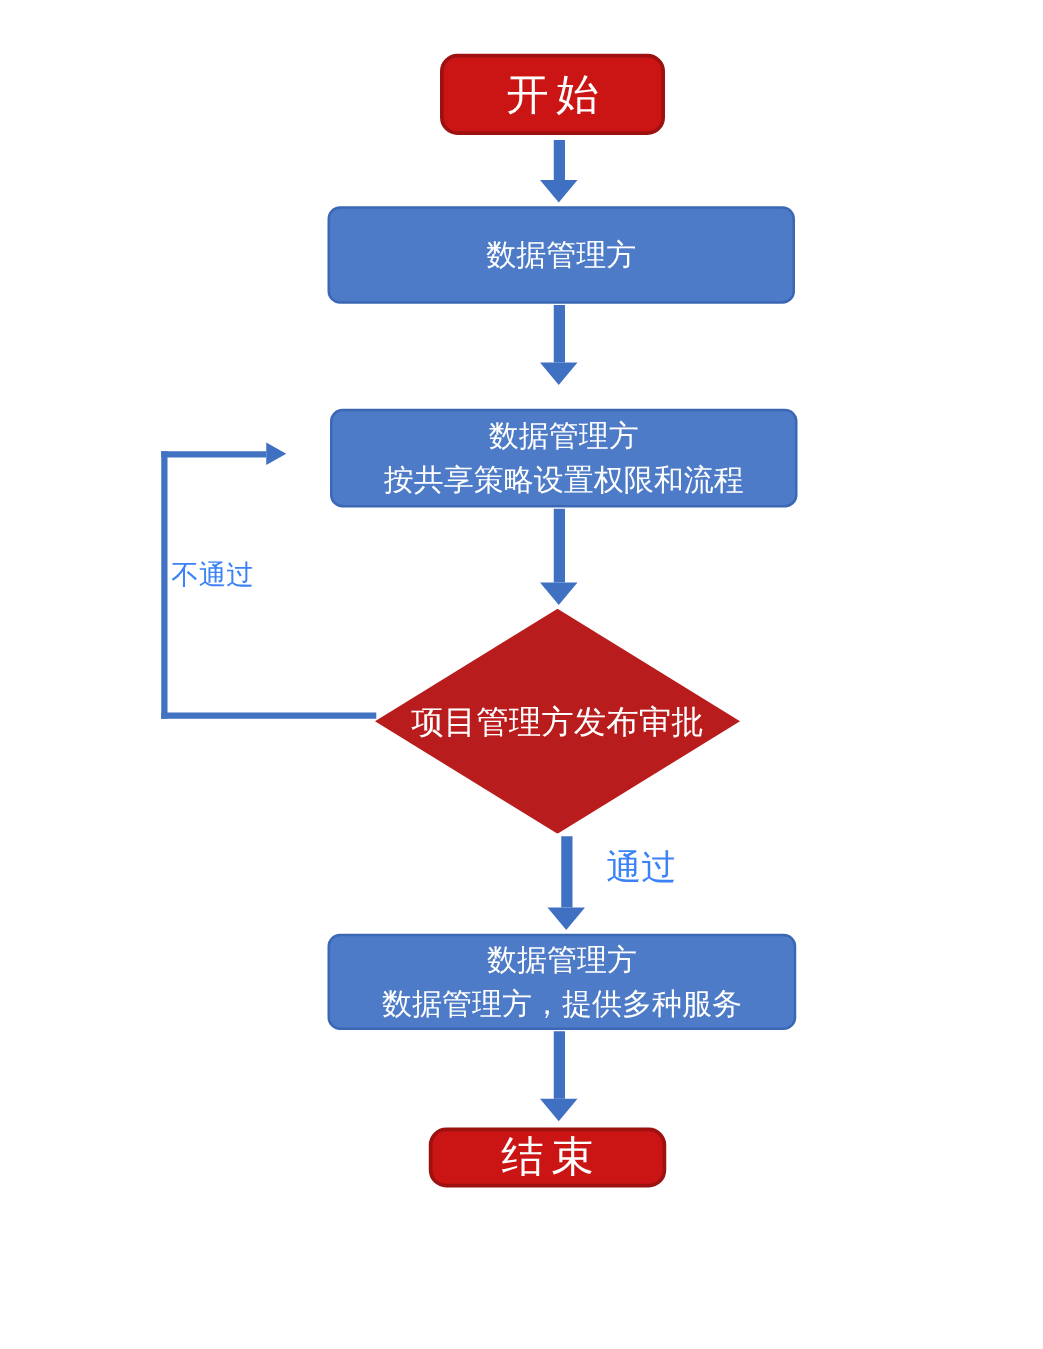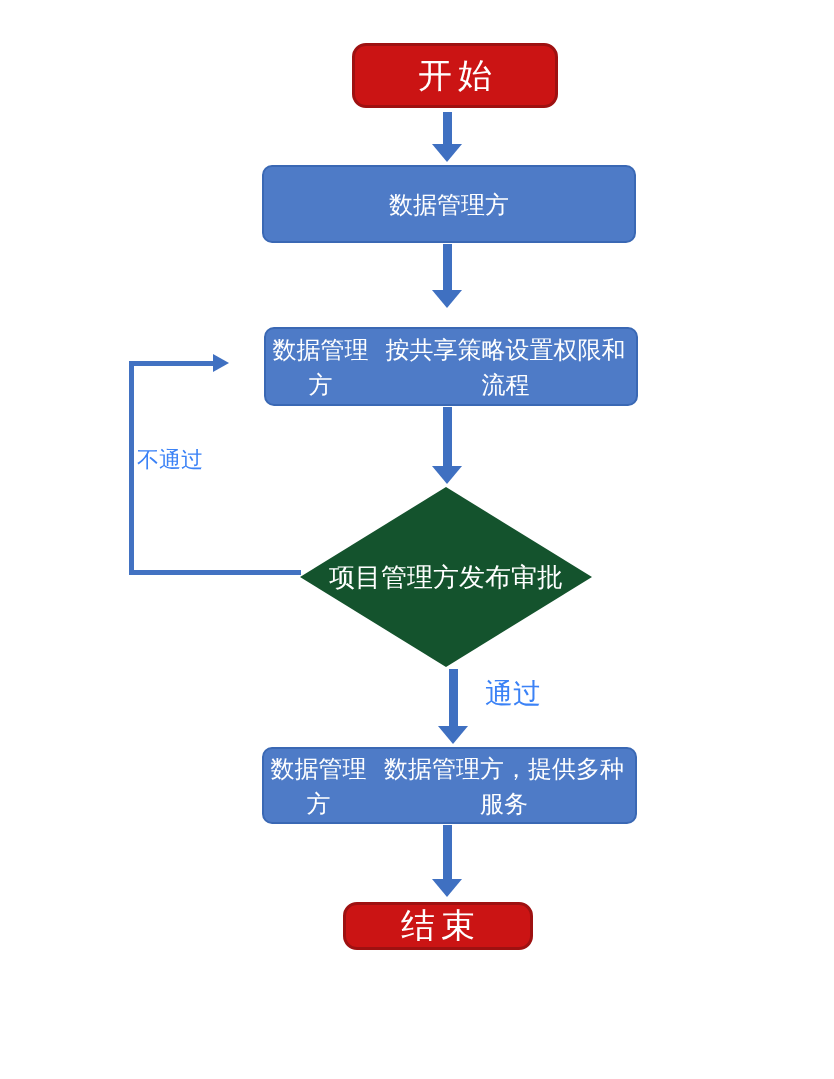--- a/index.html
+++ b/index.html
@@ -25,38 +25,38 @@
     box-sizing: border-box;
   }
   .terminator {
     background: #CB1414;
     border: 3px solid #9E1111;
     border-radius: 14px;
     font-size: 34px;
     letter-spacing: 6px;
     text-indent: 6px;
   }
-  #n-start { left: 352px; top: 43px;  width: 206px; height: 65px; }
+  #n-start { left: 352px; top: 43px;  width: 180px; height: 65px; }
   #n-end   { left: 343px; top: 902px; width: 190px; height: 48px; }
   .process {
     background: #4E7BC7;
     border: 2px solid #3A68B4;
     border-radius: 10px;
     font-size: 24px;
     line-height: 35px;
-    flex-direction: row;
+    flex-direction: column;
   }
   #n-step1 { left: 262px; top: 165px; width: 374px; height: 78px; }
   #n-step2 { left: 264px; top: 327px; width: 374px; height: 79px; }
   #n-step3 { left: 262px; top: 747px; width: 375px; height: 77px; }
   .decision {
     position: absolute;
     left: 300px; top: 487px;
     width: 292px; height: 180px;
-    background: #14532d;
+    background: #b91c1c;
     clip-path: polygon(50% 0, 100% 50%, 50% 100%, 0 50%);
     display: flex;
     align-items: center;
     justify-content: center;
     text-align: center;
     color: #ffffff;
     font-size: 26px;
   }
   
   .varrow {

